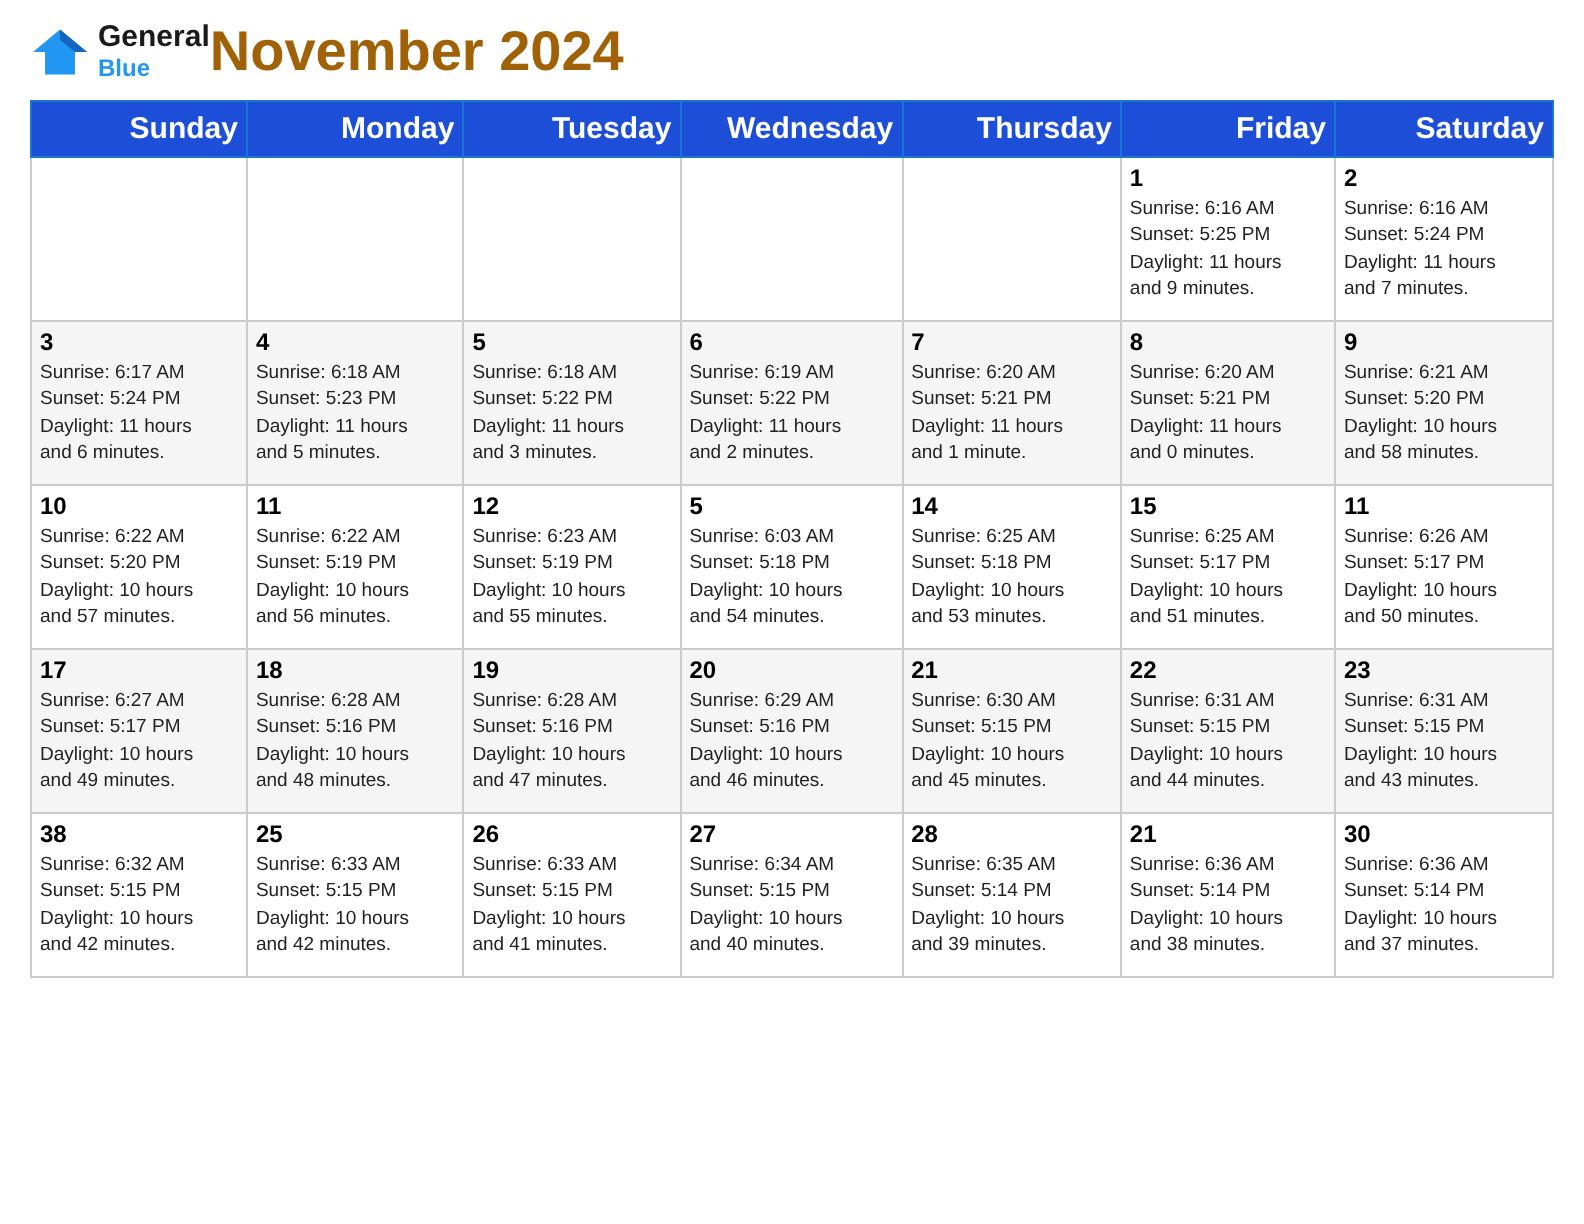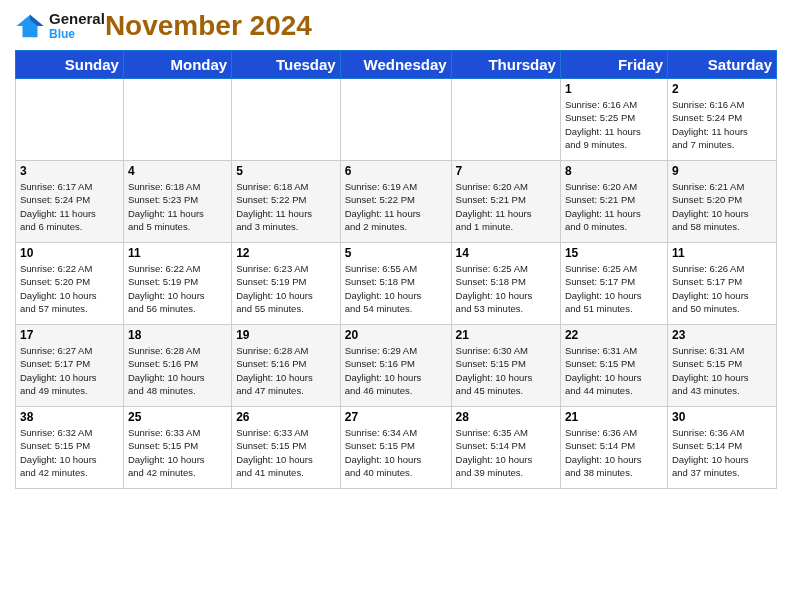--- a/index.html
+++ b/index.html
@@ -200,21 +200,21 @@
           </td>
           <td>
             <div class="day-num">12</div>
             <div class="day-info" style="white-space: pre-line;">Sunrise: 6:23 AM
 Sunset: 5:19 PM
 Daylight: 10 hours
 and 55 minutes.</div>
           </td>
           <td>
             <div class="day-num">5</div>
-            <div class="day-info" style="white-space: pre-line;">Sunrise: 6:55 AM
+            <div class="day-info" style="white-space: pre-line;">Sunrise: 6:03 AM
 Sunset: 5:18 PM
 Daylight: 10 hours
 and 54 minutes.</div>
           </td>
           <td>
             <div class="day-num">14</div>
             <div class="day-info" style="white-space: pre-line;">Sunrise: 6:25 AM
 Sunset: 5:18 PM
 Daylight: 10 hours
 and 53 minutes.</div>

